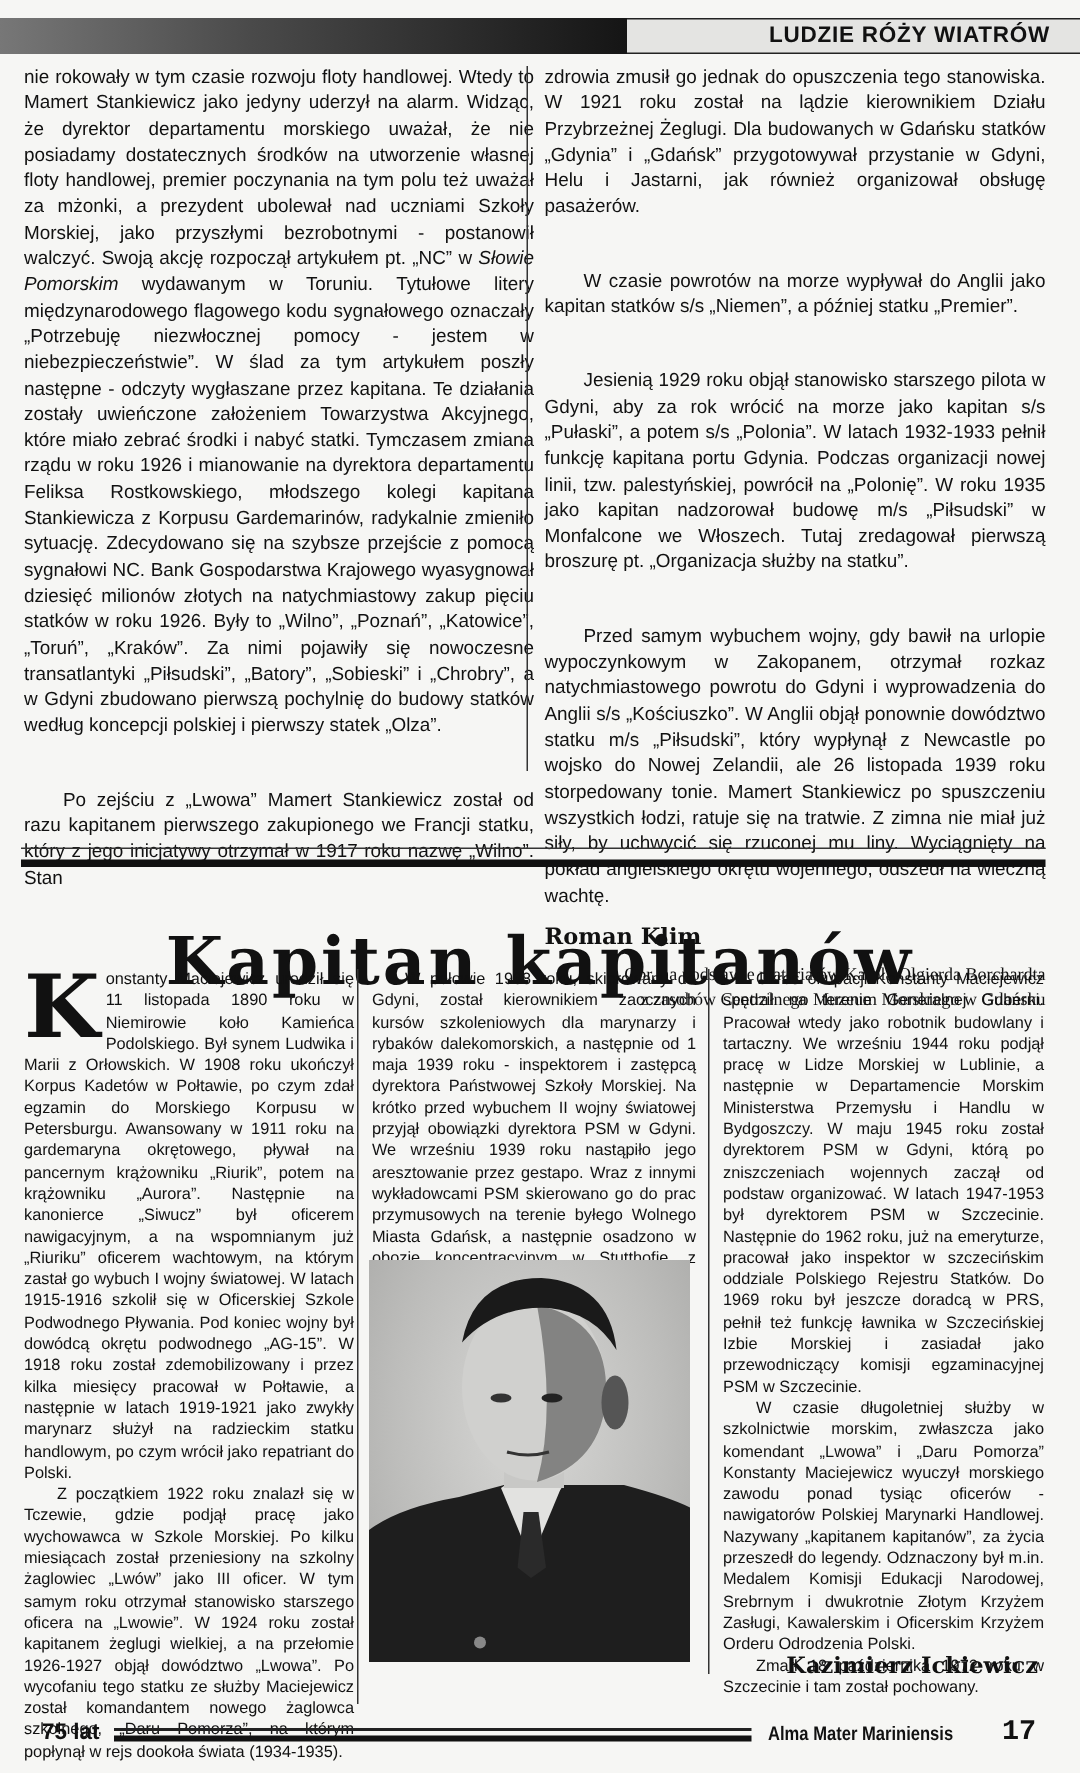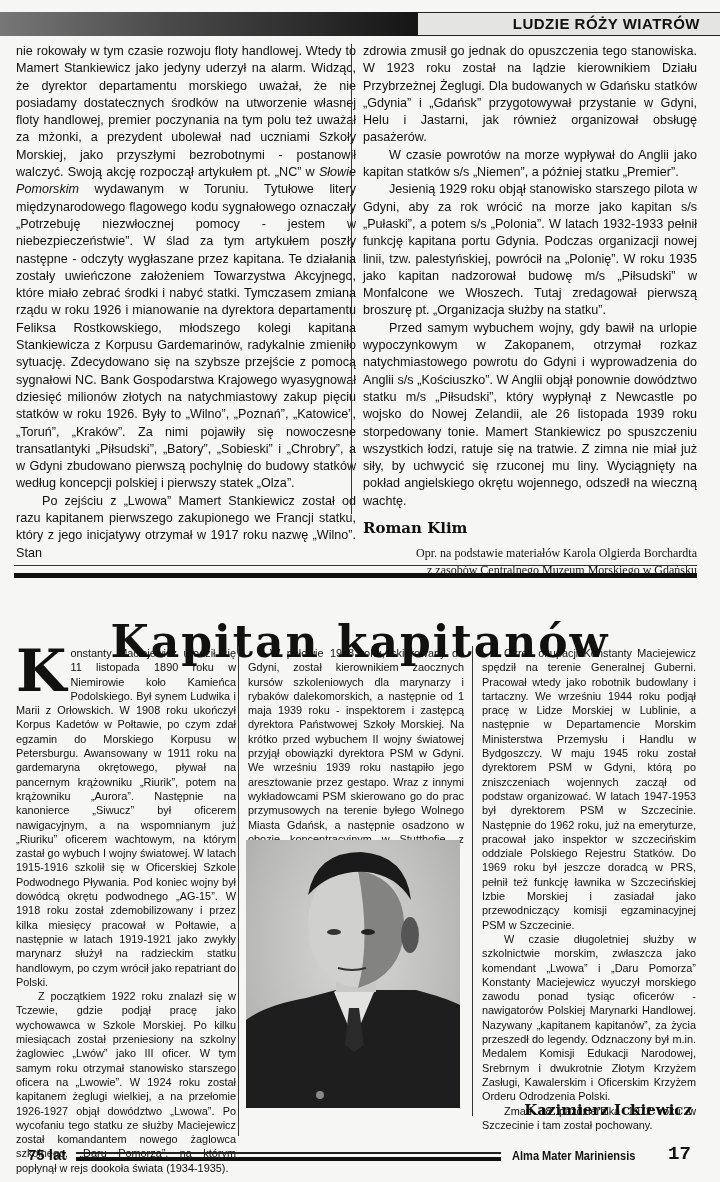--- a/index.html
+++ b/index.html
@@ -11,21 +11,21 @@
       background: linear-gradient(90deg, #777 0%, #4a4a4a 40%, #151515 100%); }
     .header-light { position: absolute; left: 418px; top: 0; width: 302px; height: 22px;
       background: #e4e4e2; border-top: 1px solid #222; border-bottom: 1px solid #222; }
     .header-title { position: absolute; right: 20px; top: 2px; font-family: "Liberation Sans", sans-serif;
       font-weight: bold; font-size: 15px; letter-spacing: 0.5px; color: #111; padding-left: 21px; }
 
     
     .top-col { position: absolute; top: 43px; width: 340px; font-family: "Liberation Sans", sans-serif;
       font-size: 12.6px; line-height: 17.3px; text-align: justify; hyphens: manual; }
     .top-col p { margin: 0; }
-    .top-col p.indent { text-indent: 26px; }
+    .top-col p.indent { text-indent: 26px; margin-top: 32px; }
     .col-left { left: 16px; }
     .col-right { left: 363px; width: 334px; }
     .col-divider { position: absolute; left: 351px; top: 44px; width: 1px; height: 470px; background: #333; }
 
     .byline-1 { font-family: "DejaVu Serif", serif; font-weight: bold; font-size: 15px; margin-top: 10px !important; }
     .source-note { font-family: "Liberation Serif", serif; font-size: 12px; text-align: right; line-height: 17px; margin-top: 8px !important; }
 
     
     .sep-thin { position: absolute; left: 14px; top: 565px; width: 683px; height: 1px; background: #333; }
     .sep-thick { position: absolute; left: 14px; top: 573px; width: 683px; height: 5px; background: #111; }
@@ -73,21 +73,21 @@
   </div>
 </div>
 
 <div class="top-col col-left">
   <p><span>nie rokowały w tym czasie rozwoju floty handlowej. Wtedy to Mamert Stankiewicz jako jedyny uderzył na alarm. Widząc, że dyrektor departamentu morskiego uważał, że nie posiadamy dostatecznych środków na utworzenie własnej floty handlowej, premier poczynania na tym polu też uważał za mżonki, a prezydent ubolewał nad uczniami Szkoły Morskiej, jako przyszłymi bezrobotnymi - postanowił walczyć. Swoją akcję rozpoczął artykułem pt. „NC” w </span><i>Słowie Pomorskim</i><span> wydawanym w Toruniu. Tytułowe litery międzynarodowego flagowego kodu sygnałowego oznaczały „Potrzebuję niezwłocznej pomocy - jestem w niebezpieczeństwie”. W ślad za tym artykułem poszły następne - odczyty wygłaszane przez kapitana. Te działania zostały uwieńczone założeniem Towarzystwa Akcyjnego, które miało zebrać środki i nabyć statki. Tymczasem zmiana rządu w roku 1926 i mianowanie na dyrektora departamentu Feliksa Rostkowskiego, młodszego kolegi kapitana Stankiewicza z Korpusu Gardemarinów, radykalnie zmieniło sytuację. Zdecydowano się na szybsze przejście z pomocą sygnałowi NC. Bank Gospodarstwa Krajowego wyasygnował dziesięć milionów złotych na natychmiastowy zakup pięciu statków w roku 1926. Były to „Wilno”, „Poznań”, „Katowice”, „Toruń”, „Kraków”. Za nimi pojawiły się nowoczesne transatlantyki „Piłsudski”, „Batory”, „Sobieski” i „Chrobry”, a w Gdyni zbudowano pierwszą pochylnię do budowy statków według koncepcji polskiej i pierwszy statek „Olza”.</span></p>
   <p class="indent">Po zejściu z „Lwowa” Mamert Stankiewicz został od razu kapitanem pierwszego zakupionego we Francji statku, który z jego inicjatywy otrzymał w 1917 roku nazwę „Wilno”. Stan</p>
 </div>
 <div class="col-divider"></div>
 
 <div class="top-col col-right">
-  <p>zdrowia zmusił go jednak do opuszczenia tego stanowiska. W 1923 roku został na lądzie kierownikiem Działu Przybrzeżnej Żeglugi. Dla budowanych w Gdańsku statków „Gdynia” i „Gdańsk” przygotowywał przystanie w Gdyni, Helu i Jastarni, jak również organizował obsługę pasażerów.</p>
+  <p>zdrowia zmusił go jednak do opuszczenia tego stanowiska. W 1921 roku został na lądzie kierownikiem Działu Przybrzeżnej Żeglugi. Dla budowanych w Gdańsku statków „Gdynia” i „Gdańsk” przygotowywał przystanie w Gdyni, Helu i Jastarni, jak również organizował obsługę pasażerów.</p>
   <p class="indent">W czasie powrotów na morze wypływał do Anglii jako kapitan statków s/s „Niemen”, a później statku „Premier”.</p>
   <p class="indent">Jesienią 1929 roku objął stanowisko starszego pilota w Gdyni, aby za rok wrócić na morze jako kapitan s/s „Pułaski”, a potem s/s „Polonia”. W latach 1932-1933 pełnił funkcję kapitana portu Gdynia. Podczas organizacji nowej linii, tzw. palestyńskiej, powrócił na „Polonię”. W roku 1935 jako kapitan nadzorował budowę m/s „Piłsudski” w Monfalcone we Włoszech. Tutaj zredagował pierwszą broszurę pt. „Organizacja służby na statku”.</p>
   <p class="indent">Przed samym wybuchem wojny, gdy bawił na urlopie wypoczynkowym w Zakopanem, otrzymał rozkaz natychmiastowego powrotu do Gdyni i wyprowadzenia do Anglii s/s „Kościuszko”. W Anglii objął ponownie dowództwo statku m/s „Piłsudski”, który wypłynął z Newcastle po wojsko do Nowej Zelandii, ale 26 listopada 1939 roku storpedowany tonie. Mamert Stankiewicz po spuszczeniu wszystkich łodzi, ratuje się na tratwie. Z zimna nie miał już siły, by uchwycić się rzuconej mu liny. Wyciągnięty na pokład angielskiego okrętu wojennego, odszedł na wieczną wachtę.</p>
   <p class="byline-1">Roman Klim</p>
   <p class="source-note">
     <span>Opr. na podstawie materiałów Karola Olgierda Borchardta</span><br>
     <span>z zasobów Centralnego Muzeum Morskiego w Gdańsku</span>
   </p>
 </div>
 

